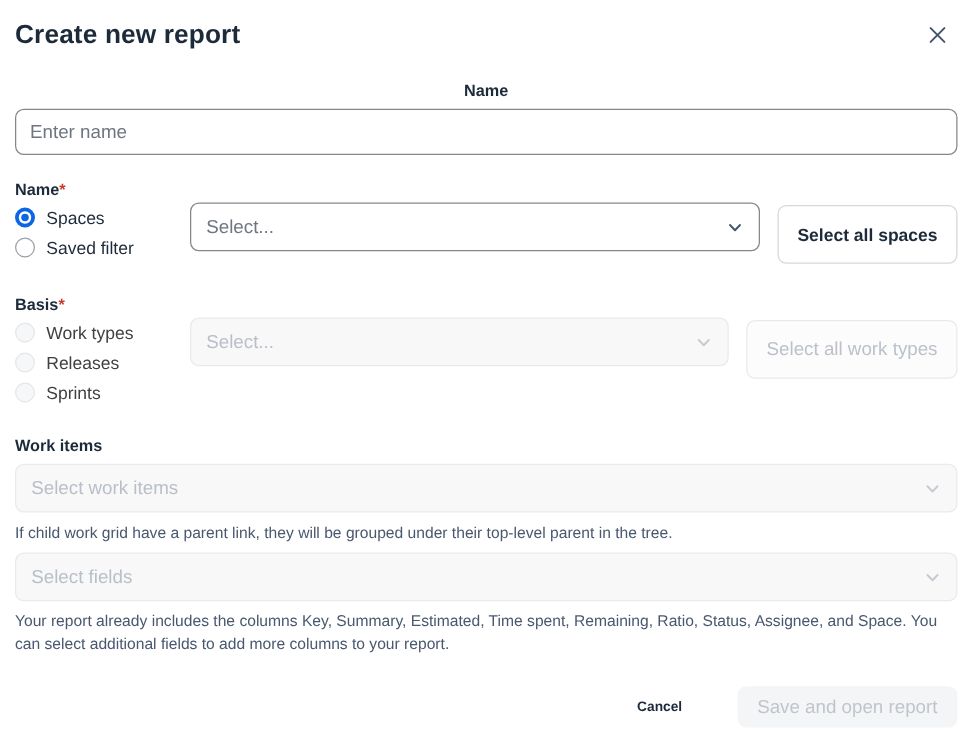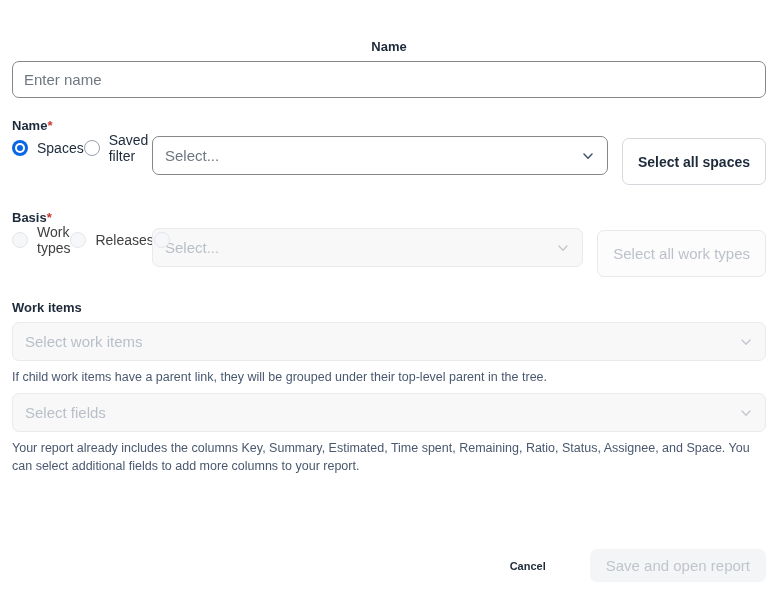--- a/index.html
+++ b/index.html
@@ -43,21 +43,21 @@
   }
   .select-box .ph { flex:1; white-space:nowrap; overflow:hidden; }
   .select-box.full { width:100%; margin-top:7px; }
   .select-box.disabled {
     background:#f8f8f9; border-color:#e8eaed; color:#b9bfc8; cursor:default;
   }
   .chev { flex:none; display:flex; color:#44546f; }
   .select-box.disabled .chev { color:#c5cad1; }
   
   .row { display:flex; align-items:flex-start; gap:14px; }
-  .radio-col { width:126px; flex:none; display:flex; }
+  .radio-col { width:126px; flex:none; display:flex; flex-direction:column; }
   .radio-opt { display:flex; align-items:center; gap:9px; height:24px; font-size:14px; color:#1c2a3a; cursor:pointer; }
   .radio-opt.disabled { color:#404040; cursor:default; }
   .rdot { width:16px; height:16px; border-radius:50%; flex:none; position:relative; }
   .rdot.on { background:#0c66e4; }
   .rdot.on::after { content:""; position:absolute; inset:3px; border-radius:50%; background:#fff; }
   .rdot.on::before { content:""; position:absolute; inset:5px; border-radius:50%; background:#0c66e4; z-index:1; }
   .rdot.off { background:#fff; border:1px solid #9aa0a8; }
   .rdot.dis { background:#f6f7f8; border:1px solid #e4e6ea; }
   .row .select-box { flex:1; }
   
@@ -92,20 +92,30 @@
     height:33px; padding:0 16px; border:none; border-radius:7px;
     background:#f4f5f7; color:#c0c5cc; font-family:inherit;
     font-size:15px; cursor:default; white-space:nowrap;
   }
 </style>
 </head>
 <body>
 
 <div class="modal">
 
+  <div class="header">
+    <div class="title">Create new report</div>
+    <button class="close-btn">
+      <span style="display:flex;">
+        <svg width="18" height="18" viewBox="0 0 18 18">
+            <path d="M3.5 3.5 L14.5 14.5 M14.5 3.5 L3.5 14.5" stroke="currentColor" stroke-width="1.6" fill="none" stroke-linecap="round"></path>
+          </svg>
+      </span>
+    </button>
+  </div>
 
   
   <div class="field-label mt-name">Name</div>
   <input class="text-input" type="text" placeholder="Enter name" style="">
 
   
   <div class="field-label mt-scope">
     <span>Name</span><span class="req">*</span>
   </div>
   <div class="row mt-row">
@@ -163,21 +173,21 @@
   
   <div class="field-label mt-wi">Work items</div>
   <div class="select-box disabled full">
     <span class="ph">Select work items</span>
     <span class="chev">
       <svg width="14" height="14" viewBox="0 0 14 14">
           <polyline points="3,5 7,9.2 11,5" fill="none" stroke="currentColor" stroke-width="1.5" stroke-linecap="round" stroke-linejoin="round"></polyline>
         </svg>
     </span>
   </div>
-  <div class="helper">If child work items have a parent link, they will be grouped under their top-level parent in the tree.</div>
+  <div class="helper">If child work grid have a parent link, they will be grouped under their top-level parent in the tree.</div>
 
   
   <div class="select-box disabled full">
     <span class="ph">Select fields</span>
     <span class="chev">
       <svg width="14" height="14" viewBox="0 0 14 14">
           <polyline points="3,5 7,9.2 11,5" fill="none" stroke="currentColor" stroke-width="1.5" stroke-linecap="round" stroke-linejoin="round"></polyline>
         </svg>
     </span>
   </div>

